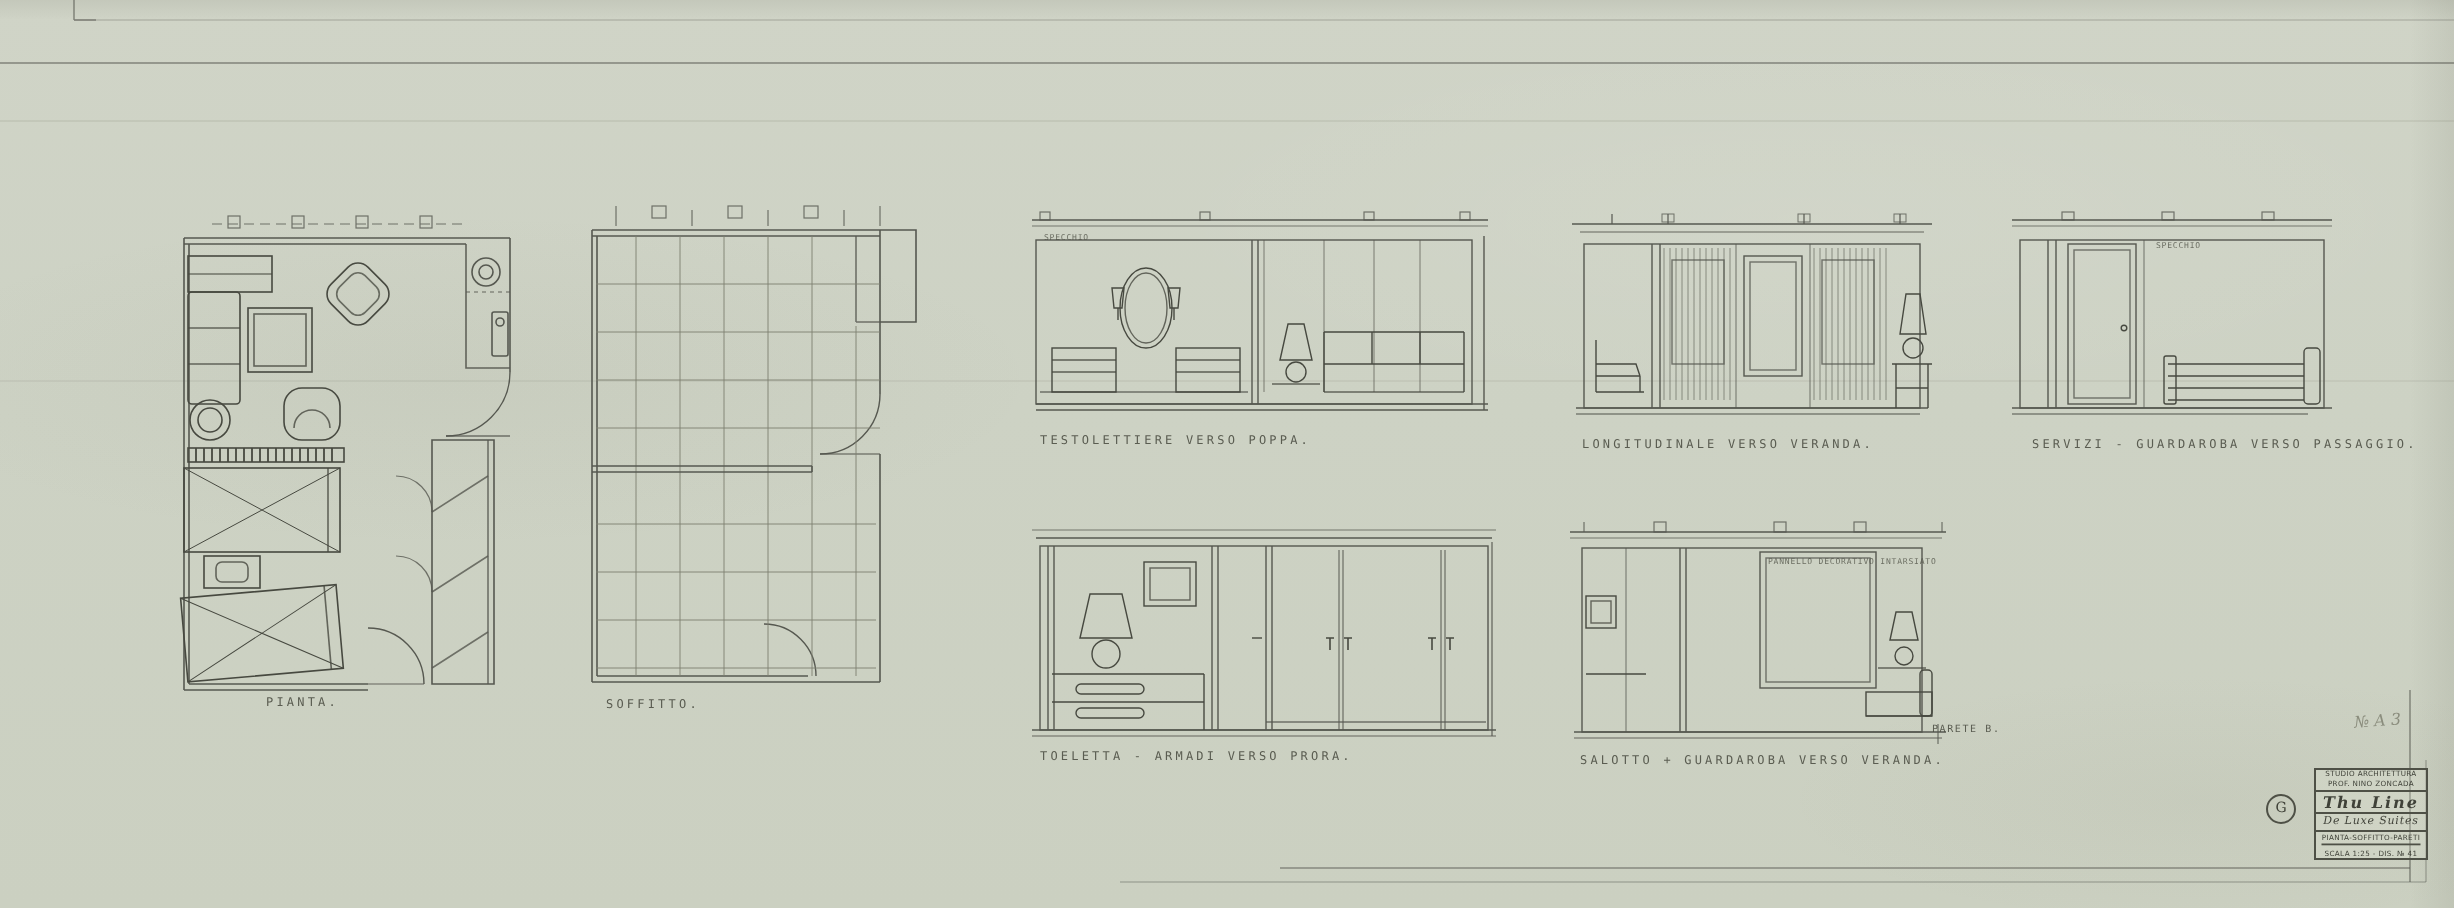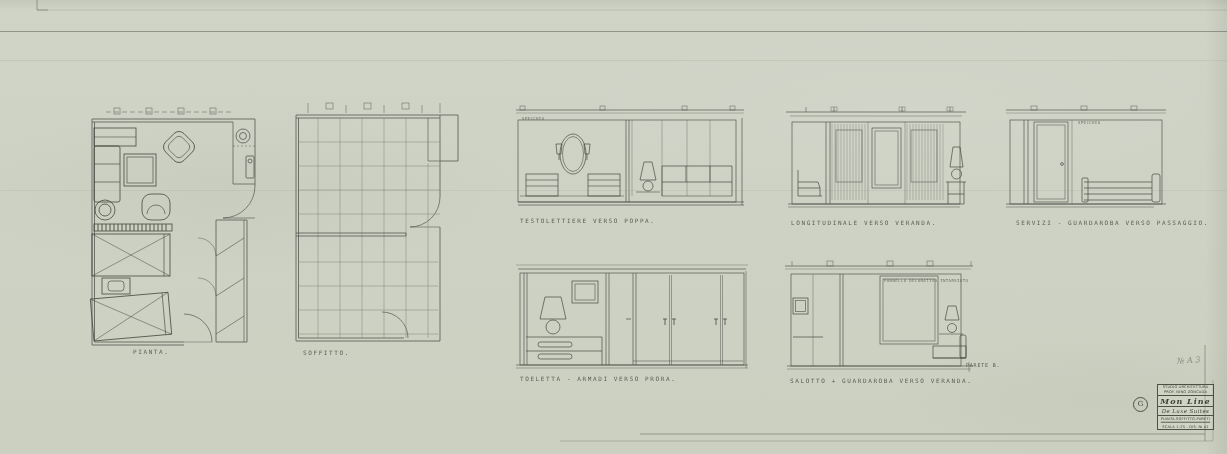--- a/index.html
+++ b/index.html
@@ -351,19 +351,19 @@
 
   <span class="pencil-note">№ A 3</span>
 
   <div class="rev-circle">G</div>
 
   <div class="title-block">
     <div class="tb-row" style="height:10px">
       <div class="tb-tiny">STUDIO ARCHITETTURA</div>
       <div class="tb-tiny">PROF. NINO ZONCADA</div>
     </div>
-    <div class="tb-row tb-script" style="height:10px">Mon Line</div>
+    <div class="tb-row tb-script" style="height:10px">Thu Line</div>
     <div class="tb-row tb-sub" style="height:8px">De Luxe Suites</div>
     <div class="tb-row tb-tiny" style="height:6px;line-height:6px">PIANTA-SOFFITTO-PARETI</div>
     <div class="tb-last" style="text-align:center">SCALA 1:25 - DIS. № 41</div>
   </div>
 
 </div>
 
 </body></html>

